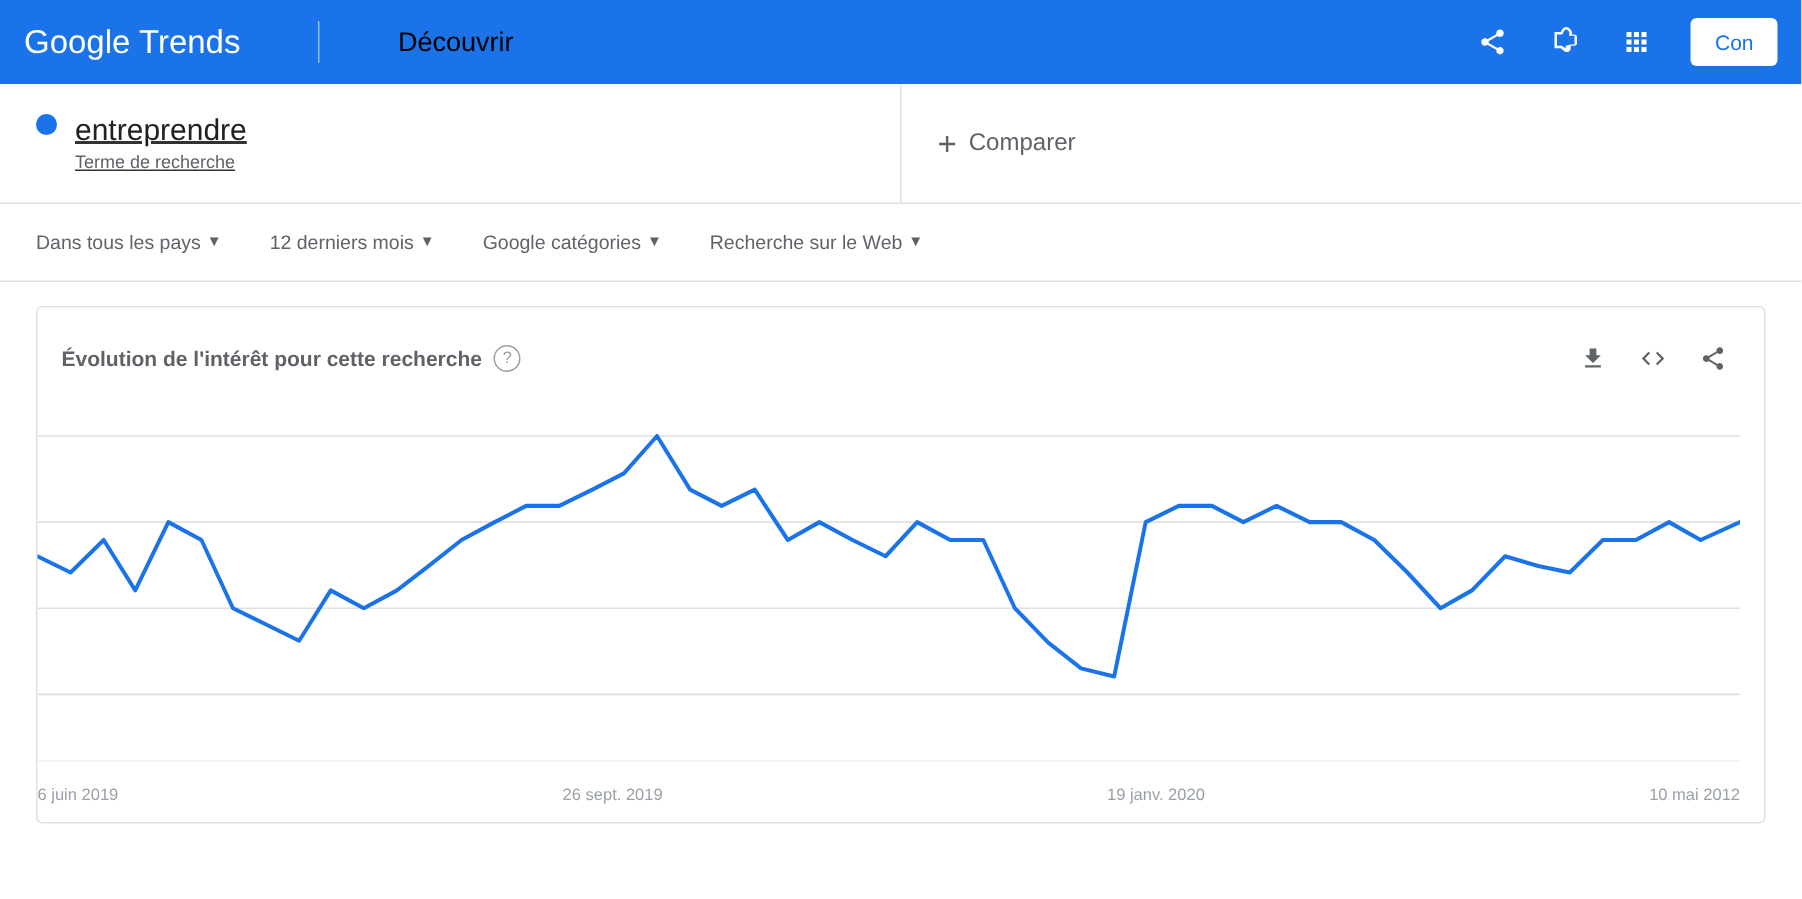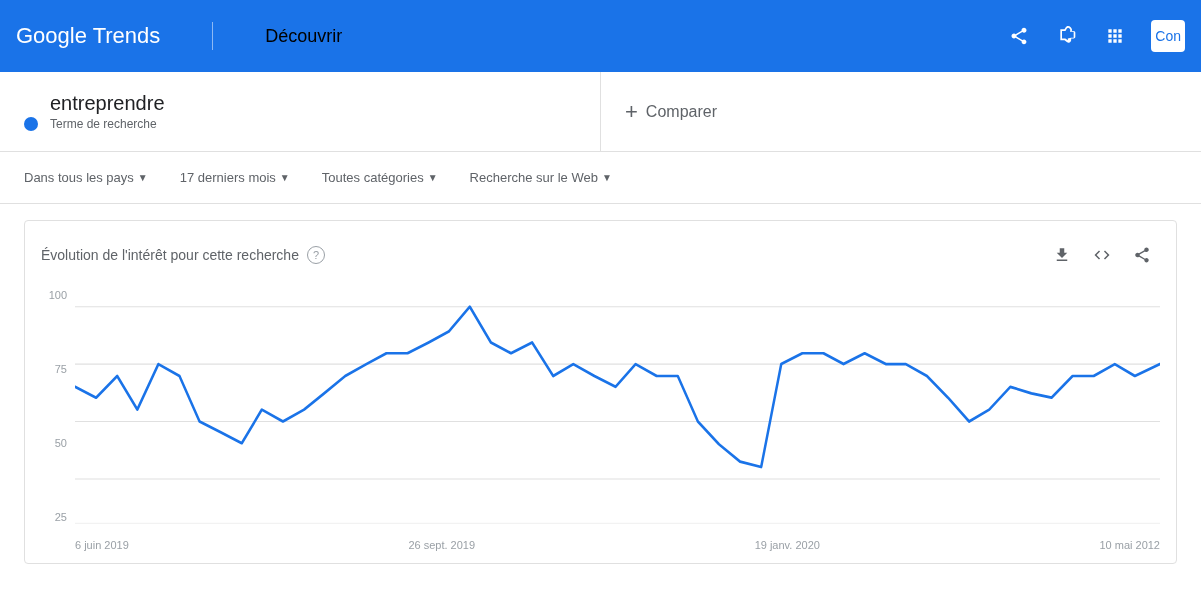--- a/index.html
+++ b/index.html
@@ -4,21 +4,21 @@
   <style>
     * { box-sizing: border-box; margin: 0; padding: 0; }
     body { font-family: 'Arial', sans-serif; background: #fff; color: #333; }
 
     
     .header {
       background: #1a73e8;
       display: flex;
       align-items: center;
       padding: 0 16px;
-      height: 72px;
+      height: 56px;
       color: white;
       gap: 36px;
     }
     .header-logo {
       display: flex;
       align-items: center;
       gap: 8px;
     }
     .header-logo-text {
       font-size: 22px;
@@ -53,40 +53,41 @@
       display: flex;
       align-items: center;
       justify-content: center;
       font-size: 18px;
     }
     .header-connect-btn {
       background: white;
       color: #1a73e8;
       border: none;
       border-radius: 4px;
-      padding: 8px 4px;
+      padding: 8px 16px;
       font-size: 14px;
       font-weight: 500;
       cursor: pointer;
       margin-left: 8px;
     }
 
     
     .search-section {
       display: flex;
       border-bottom: 1px solid #e0e0e0;
       min-height: 80px;
     }
     .search-term-area {
       flex: 1;
       padding: 20px 24px;
       border-right: 1px solid #e0e0e0;
       display: flex;
-      align-items: flex-end;
+      align-items: flex-start;
       gap: 12px;
+      text-decoration: underline;
     }
     .search-dot {
       width: 14px;
       height: 14px;
       border-radius: 50%;
       background: #1a73e8;
       flex-shrink: 0;
     }
     .search-term-content {}
     .search-term-text {
@@ -160,21 +161,21 @@
       padding: 0 16px 12px 16px;
     }
     .chart-title-area {
       display: flex;
       align-items: center;
       gap: 8px;
     }
     .chart-title {
       font-size: 14px;
       color: #5f6368;
-      font-weight: 400;
+      font-weight: 700;
     }
     .chart-help-icon {
       width: 18px;
       height: 18px;
       border-radius: 50%;
       border: 1px solid #9aa0a6;
       color: #9aa0a6;
       display: flex;
       align-items: center;
       justify-content: center;
@@ -248,25 +249,25 @@
     </button>
   </div>
 </div>
 
 <div class="filters-row">
   <button class="filter-btn">
     <span>Dans tous les pays</span>
     <span class="filter-arrow">▼</span>
   </button>
   <button class="filter-btn">
-    <span>17 derniers mois</span>
+    <span>12 derniers mois</span>
     <span class="filter-arrow">▼</span>
   </button>
   <button class="filter-btn">
-    <span>Toutes catégories</span>
+    <span>Google catégories</span>
     <span class="filter-arrow">▼</span>
   </button>
   <button class="filter-btn">
     <span>Recherche sur le Web</span>
     <span class="filter-arrow">▼</span>
   </button>
 </div>
 
 <div class="chart-section">
   <div class="chart-header">
@@ -288,26 +289,20 @@
       <button class="chart-action-btn" title="Share">
         <svg width="18" height="18" viewBox="0 0 24 24" fill="#5f6368">
             <path d="M18 16.08c-.76 0-1.44.3-1.96.77L8.91 12.7c.05-.23.09-.46.09-.7s-.04-.47-.09-.7l7.05-4.11c.54.5 1.25.81 2.04.81 1.66 0 3-1.34 3-3s-1.34-3-3-3-3 1.34-3 3c0 .24.04.47.09.7L8.04 9.81C7.5 9.31 6.79 9 6 9c-1.66 0-3 1.34-3 3s1.34 3 3 3c.79 0 1.5-.31 2.04-.81l7.12 4.16c-.05.21-.08.43-.08.65 0 1.61 1.31 2.92 2.92 2.92s2.92-1.31 2.92-2.92-1.31-2.92-2.92-2.92z"></path>
           </svg>
       </button>
     </div>
   </div>
 
   <div style="display:flex; position:relative;">
 
-    <div style="width:50px; display:flex; flex-direction:column; justify-content:space-between; padding: 4px 8px 32px 8px; font-size:11px; color:#9aa0a6; text-align:right;">
-      <span>100</span>
-      <span>75</span>
-      <span>50</span>
-      <span>25</span>
-    </div>
     <div style="flex:1; padding-right:16px;">
       <svg width="100%" height="260" viewBox="0 0 1080 240" preserveAspectRatio="none">
 
         <line x1="0" y1="20" x2="1080" y2="20" stroke="#e0e0e0" stroke-width="1"></line>
         <line x1="0" y1="73" x2="1080" y2="73" stroke="#e0e0e0" stroke-width="1"></line>
         <line x1="0" y1="126" x2="1080" y2="126" stroke="#e0e0e0" stroke-width="1"></line>
         <line x1="0" y1="179" x2="1080" y2="179" stroke="#e0e0e0" stroke-width="1"></line>
         <line x1="0" y1="220" x2="1080" y2="220" stroke="#e0e0e0" stroke-width="0.5"></line>
 
         <polyline fill="none" stroke="#1a73e8" stroke-width="2.5" stroke-linejoin="round" stroke-linecap="round" points="

